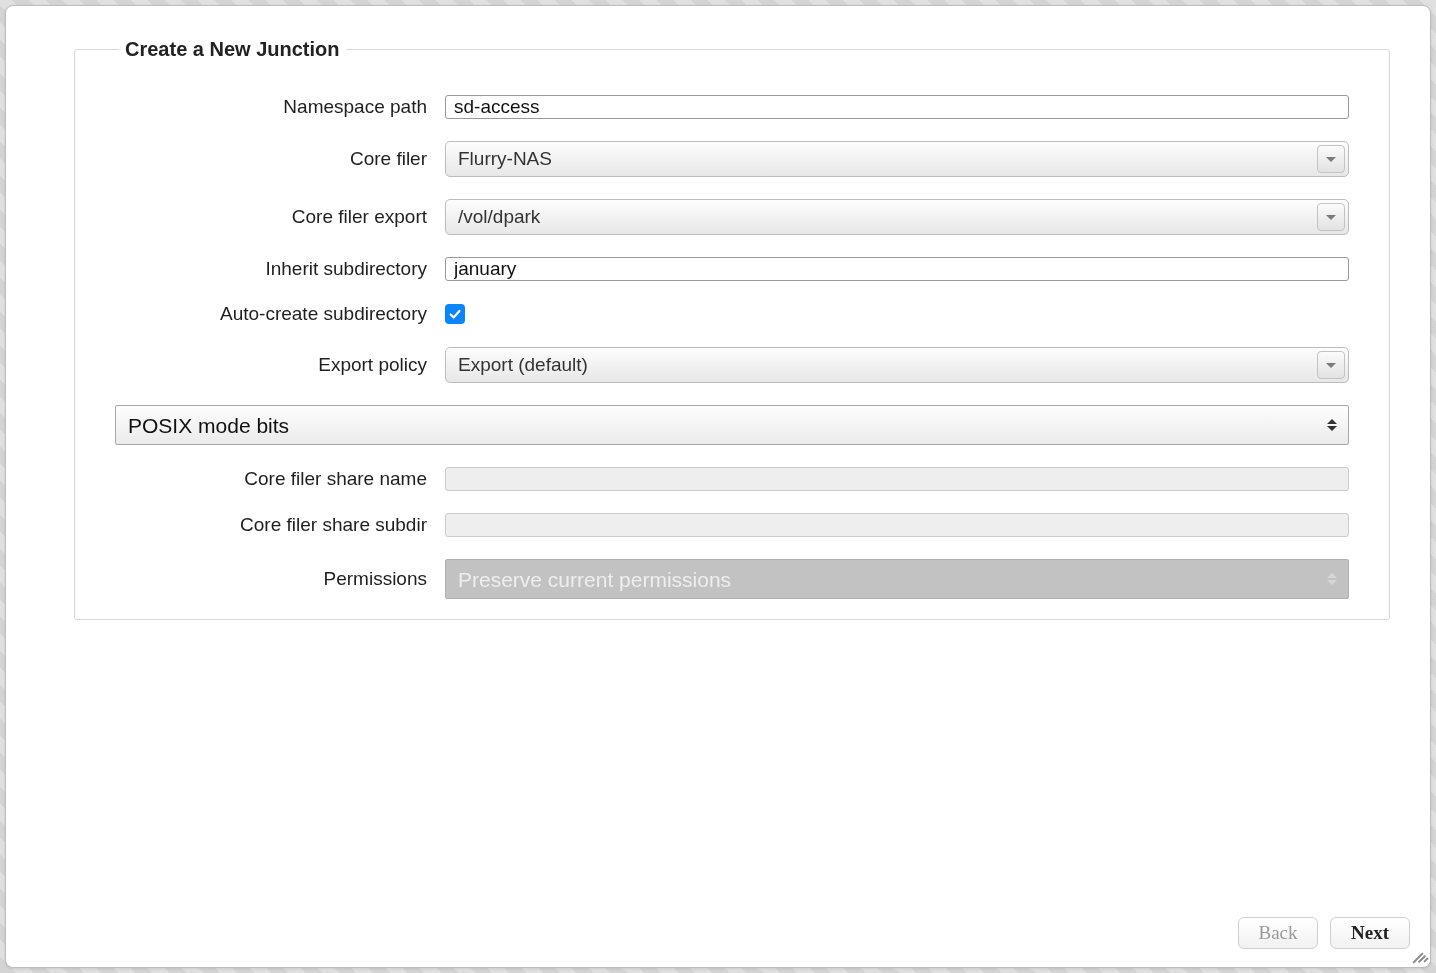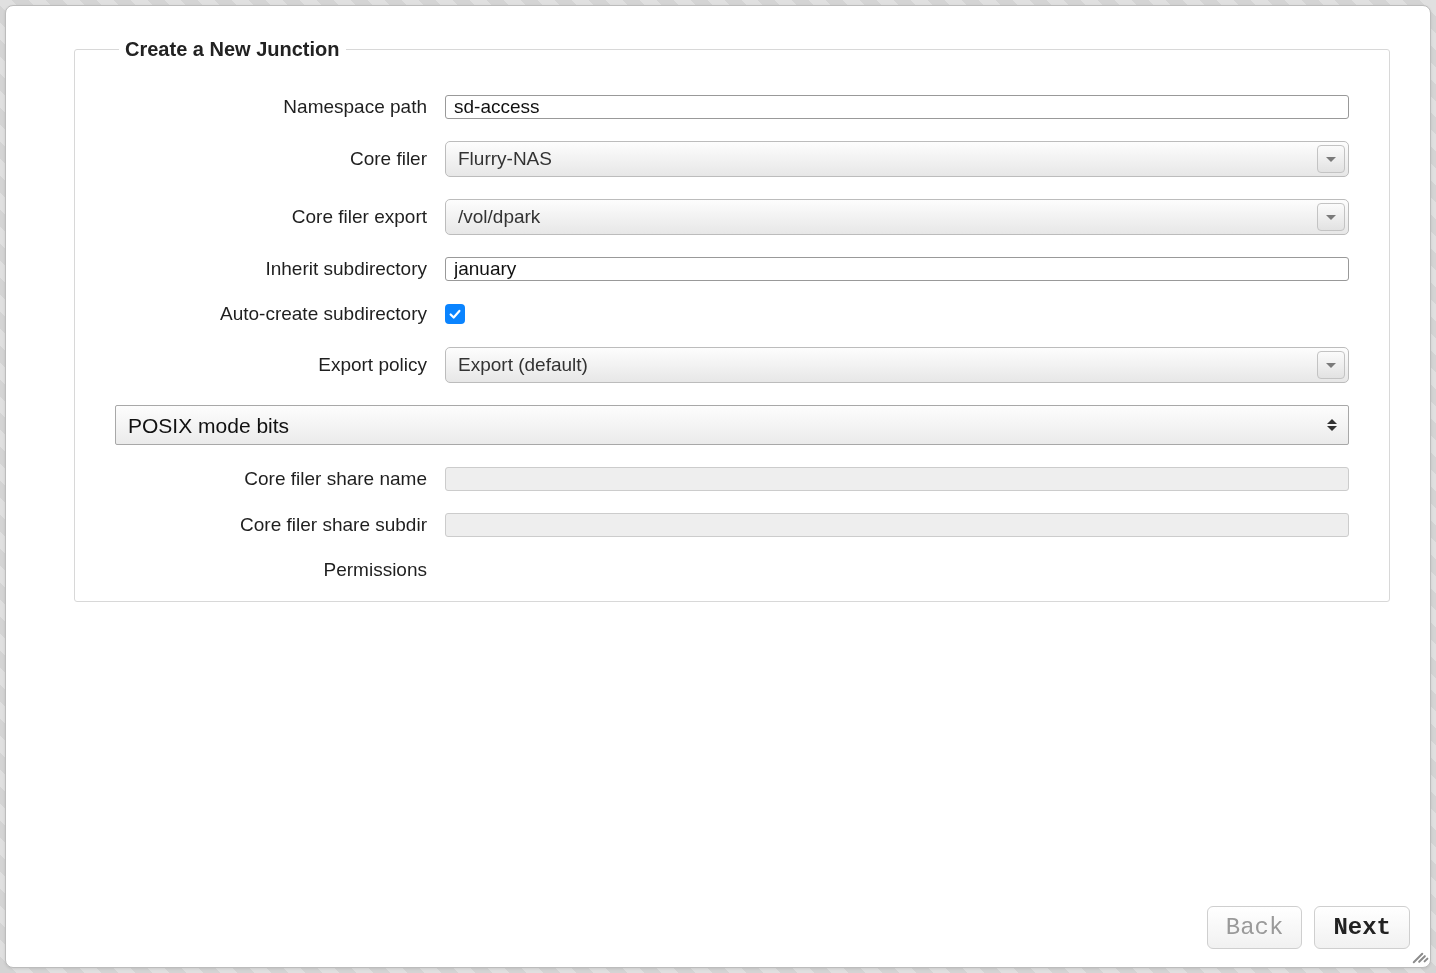--- a/index.html
+++ b/index.html
@@ -183,28 +183,28 @@
   }
   .checkbox svg { width: 14px; height: 14px; }
   .dialog-footer {
     padding: 10px 20px 18px 20px;
     display: flex;
     justify-content: flex-end;
     gap: 12px;
     position: relative;
   }
   .btn {
-    height: 43px;
+    height: 32px;
     min-width: 80px;
     padding: 0 18px;
     border: 1px solid #cfcfcf;
     border-radius: 6px;
     background: linear-gradient(#ffffff, #f1f1f1);
-    font-size: 24px;
-    font-family: Liberation Mono, monospace;
+    font-size: 19px;
+    font-family: Liberation Serif, serif;
     cursor: pointer;
     color: #222;
     font-weight: bold;
   }
   .btn.disabled {
     color: #9a9a9a;
     font-weight: normal;
     cursor: default;
   }
   .resize-grip {
@@ -320,20 +320,31 @@
 
       <div class="form-row">
         <div class="form-label">Core filer share subdir</div>
         <div class="form-control">
           <input type="text" class="text-input" disabled="" value="" style="">
         </div>
       </div>
 
       <div class="form-row">
         <div class="form-label">Permissions</div>
+        <div class="form-control">
+          <div class="native-select-wrap disabled">
+            <select class="native-select" disabled="">
+              <option>Preserve current permissions</option>
+            </select>
+            <span class="updown">
+                <span class="up"></span>
+                <span class="down"></span>
+              </span>
+          </div>
+        </div>
       </div>
 
     </fieldset>
   </div>
 
   <div class="dialog-footer">
     <button class="btn disabled">Back</button>
     <button class="btn">Next</button>
     <div class="resize-grip">
         <span></span>

